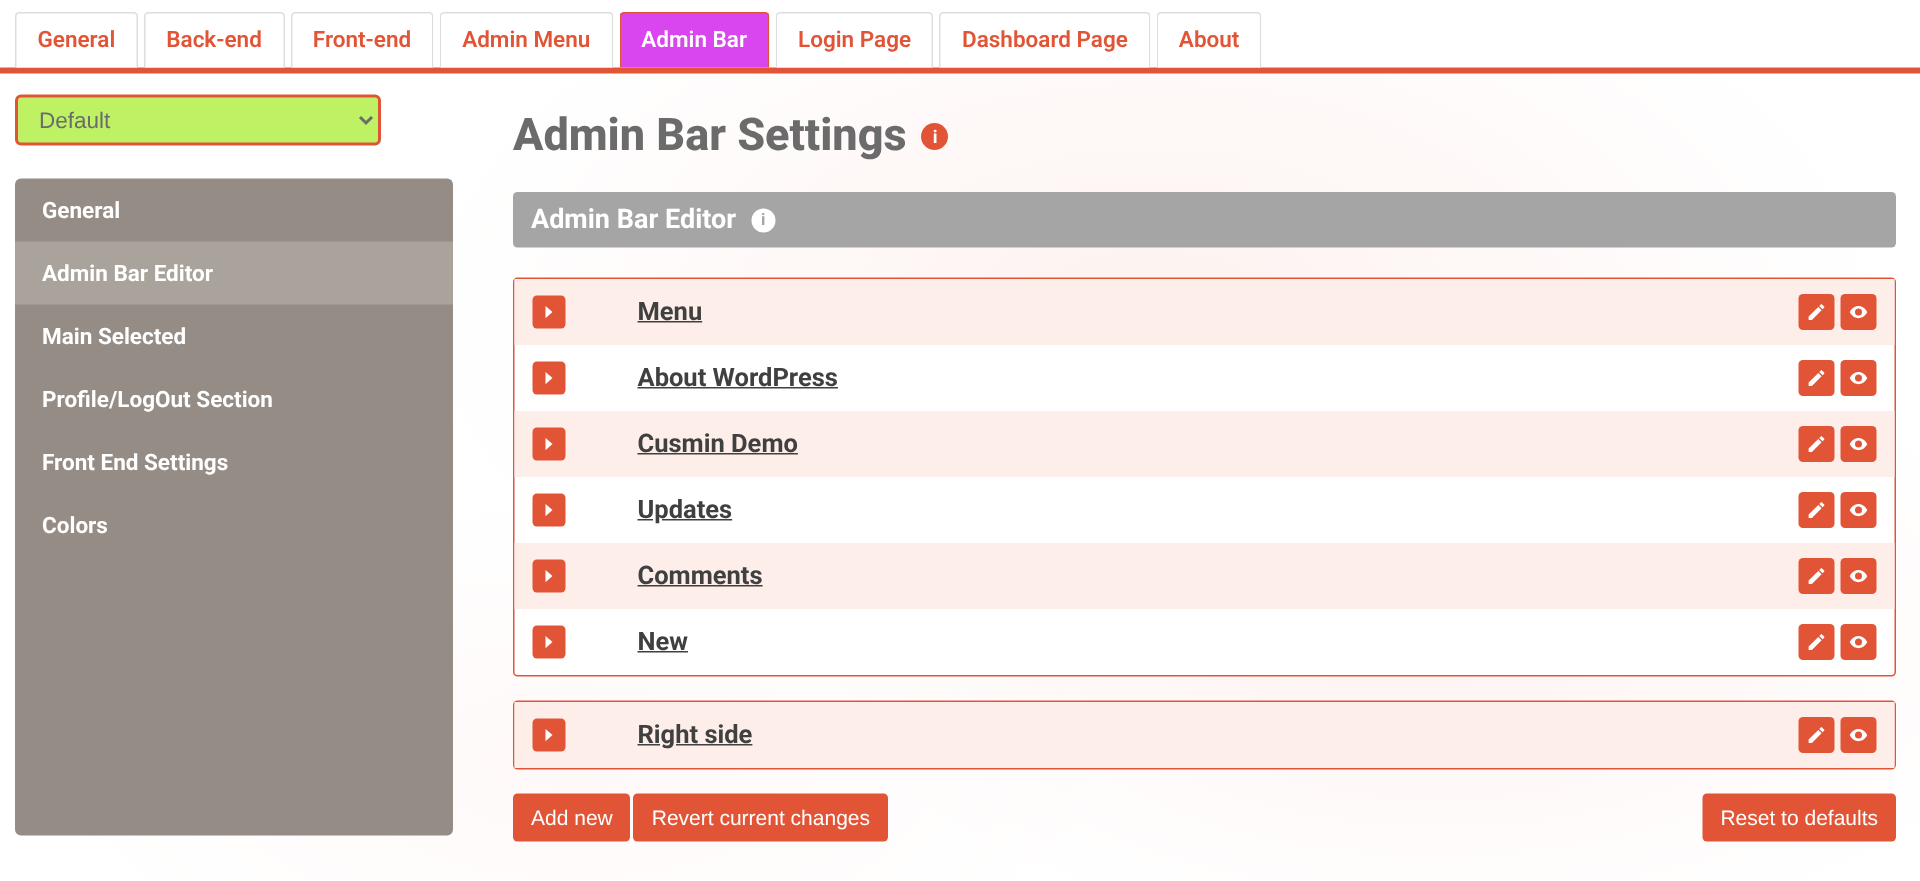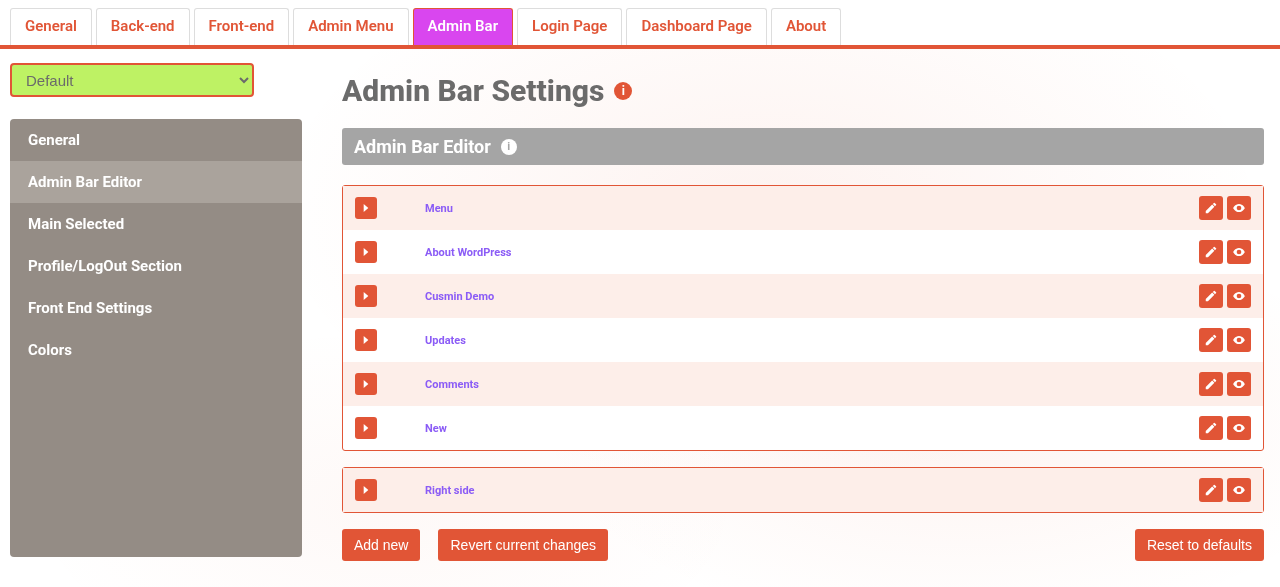--- a/index.html
+++ b/index.html
@@ -156,42 +156,43 @@
     width: 22px; height: 22px;
     background: #e15536;
     border-radius: 3px;
     display: inline-flex;
     align-items: center;
     justify-content: center;
     cursor: pointer;
   }
   .expand-btn svg { fill: #fff; }
   .row-label {
-    color: #8b5cf6;
-    font-size: 11px;
+    color: #404040;
+    font-size: 17px;
     font-weight: 700;
     flex: 1;
+    text-decoration: underline;
   }
   .row-actions { display: flex; gap: 4px; }
   .icon-btn {
     width: 24px; height: 24px;
     background: #e15536;
     border-radius: 3px;
     display: inline-flex;
     align-items: center;
     justify-content: center;
     cursor: pointer;
   }
   .icon-btn svg { fill: #fff; width: 14px; height: 14px; }
 
   
   .bottom-bar {
     display: flex;
     align-items: center;
-    gap: 18px;
+    gap: 2px;
     margin-top: 14px;
   }
   .btn {
     background: #e15536;
     color: #fff;
     border: none;
     border-radius: 3px;
     padding: 8px 12px;
     font-size: 14px;
     font-weight: 500;

